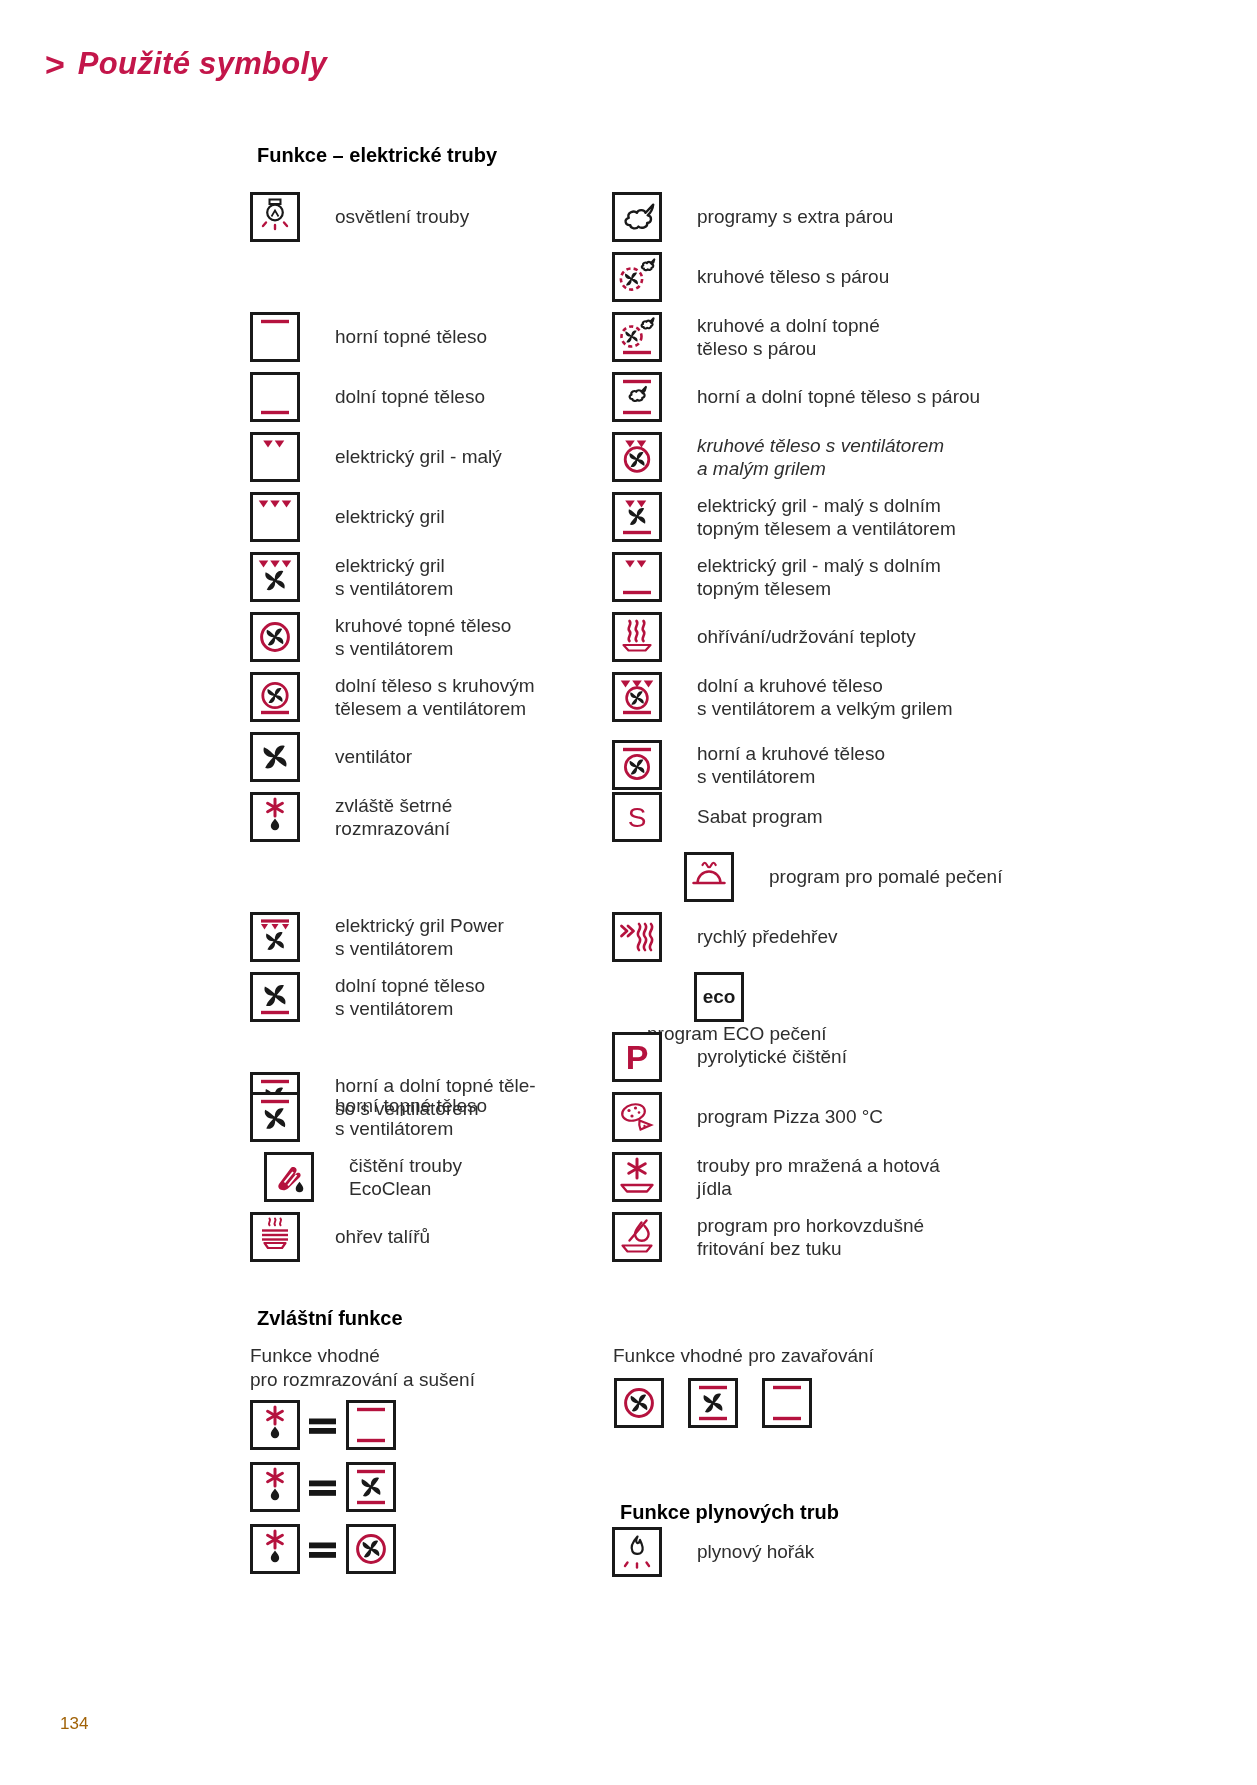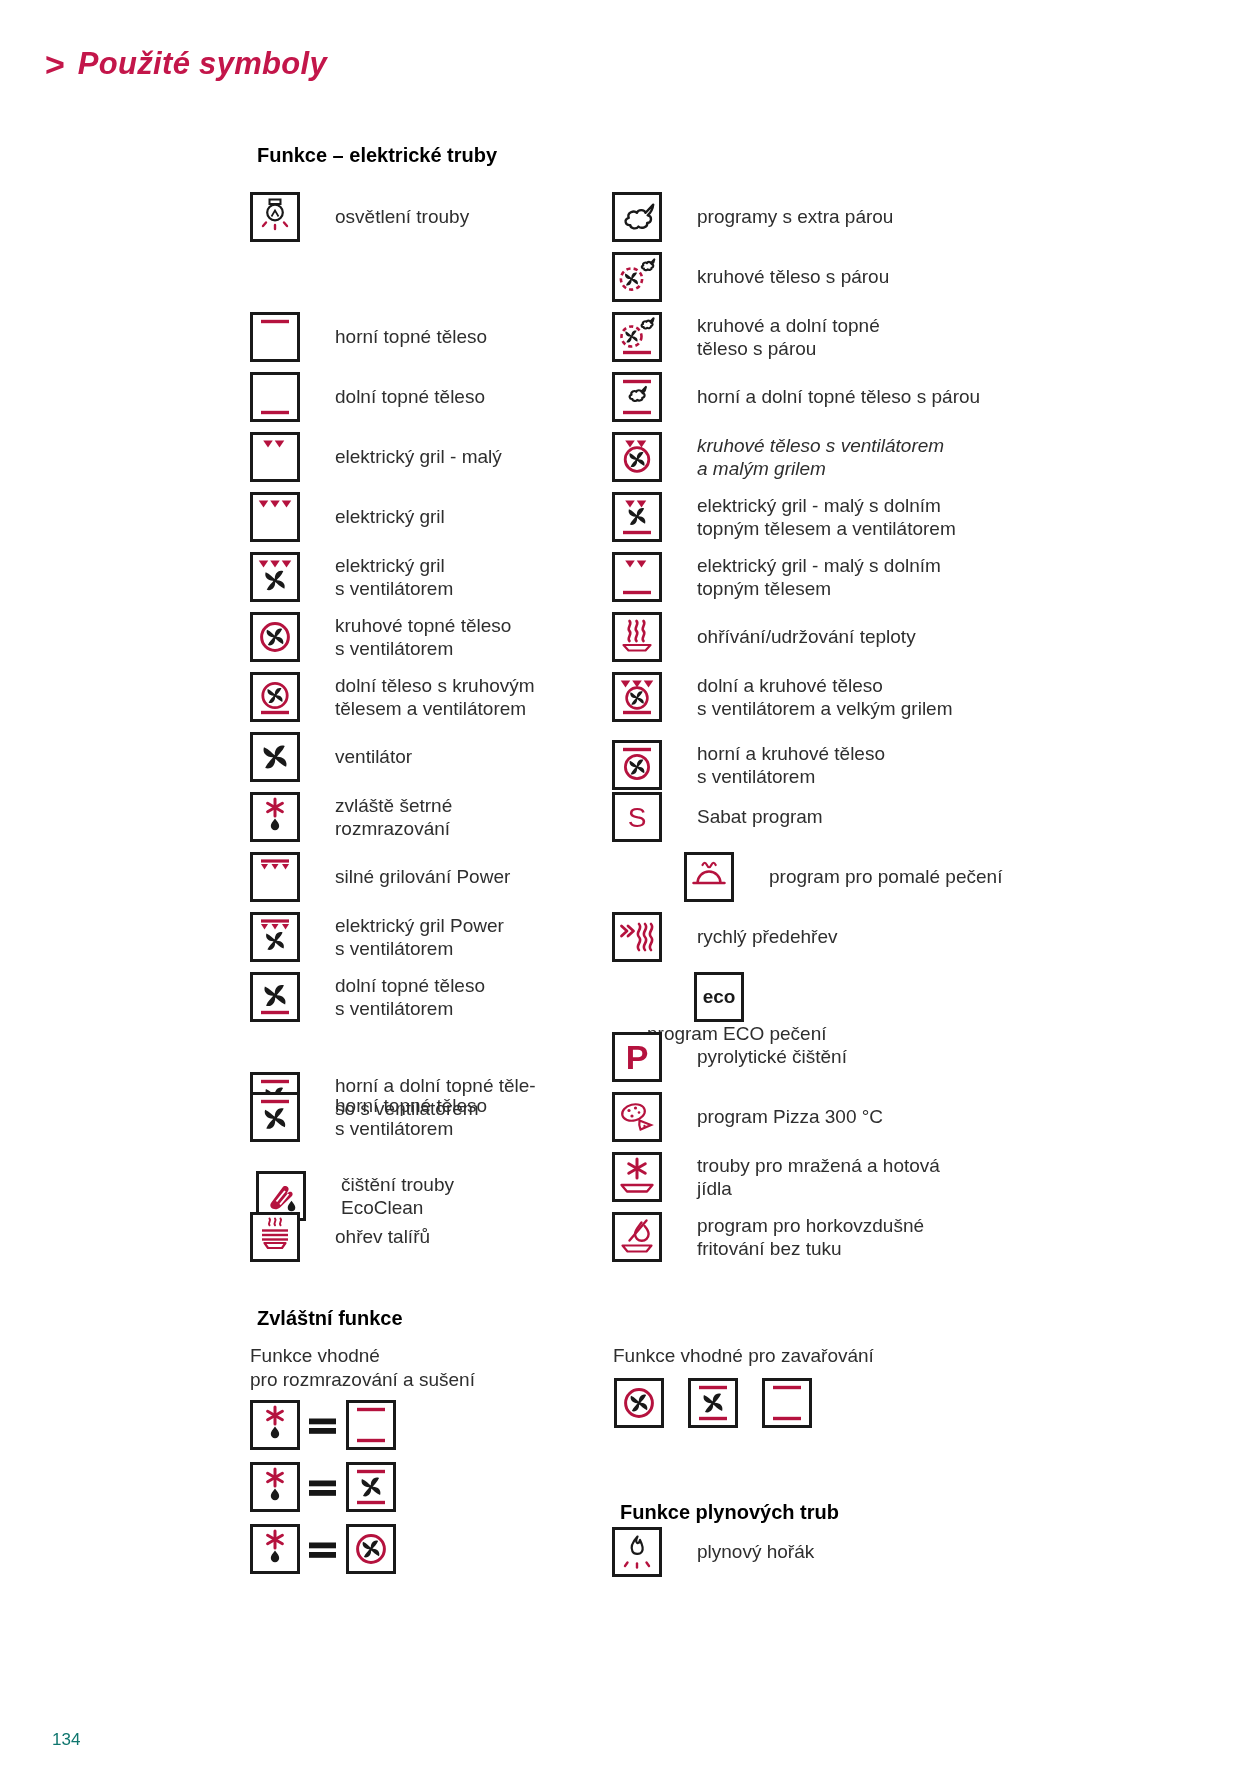--- a/index.html
+++ b/index.html
@@ -8,21 +8,21 @@
   .title-row{position:absolute;left:45px;top:46px;display:flex;align-items:center;gap:13px;color:#c3164a;}
   .title-arrow{font-size:34px;font-weight:bold;line-height:1;}
   .title{font-size:31px;font-weight:bold;font-style:italic;margin:0;letter-spacing:.3px;}
   .h2{position:absolute;font-size:20px;font-weight:bold;color:#000000;margin:7px;text-align:right;}
   .sub{position:absolute;font-size:19px;color:#2e2e2e;line-height:1.25;white-space:pre-line;}
   .sym-row{position:absolute;display:flex;align-items:center;height:50px;}
   .sym-box{width:44px;height:44px;border:3px solid #191919;background:#fff;display:flex;align-items:center;justify-content:center;flex:0 0 auto;}
   .sym-label{margin-left:35px;font-size:19px;line-height:1.22;color:#2e2e2e;white-space:pre-line;}
   .eq-row{position:absolute;display:flex;align-items:center;gap:6px;}
   .can-row{position:absolute;display:flex;gap:24px;}
-  .footer-page{position:absolute;left:52px;top:1714px;font-size:17px;color:#0f766e;margin-top:16px;}
+  .footer-page{position:absolute;left:60px;top:1714px;font-size:17px;color:#a16207;}
   svg{display:block;}
 </style>
 </head>
 <body>
 
 <div id="page">
 
   <div class="title-row">
     <span class="title-arrow">&gt;</span>
     <h1 class="title">Použité symboly</h1>
@@ -159,31 +159,20 @@
             <line x1="22" y1="4" x2="22" y2="21"></line>
             <line x1="14.605" y1="8.25" x2="29.395" y2="16.75"></line>
             <line x1="29.395" y1="8.25" x2="14.605" y2="16.75"></line>
           </g>
           <path d="M22 23.5C19.6 26.8 17.8 28.7 17.8 31a4.2 4.2 0 0 0 8.4 0C26.2 28.7 24.4 26.8 22 23.5Z" fill="#191919"></path>
         </svg>
       </div>
       <div class="sym-label">zvláště šetrné
 rozmrazování</div>
     </div>
-    <div class="sym-row" style="left: 250px; top: 852px;">
-      <div class="sym-box">
-        <svg viewBox="0 0 44 44" width="44" height="44">
-          <line x1="8" y1="6" x2="36" y2="6" stroke="#b5123e" stroke-width="3.2"></line>
-          <path d="M8 9h7l-3.5 5.5z" fill="#b5123e"></path>
-          <path d="M18.5 9h7l-3.5 5.5z" fill="#b5123e"></path>
-          <path d="M29 9h7l-3.5 5.5z" fill="#b5123e"></path>
-        </svg>
-      </div>
-      <div class="sym-label">silné grilování Power</div>
-    </div>
     <div class="sym-row" style="left: 250px; top: 912px;">
       <div class="sym-box">
         <svg viewBox="0 0 44 44" width="44" height="44">
           <line x1="8" y1="6" x2="36" y2="6" stroke="#b5123e" stroke-width="3.2"></line>
           <path d="M8 9h7l-3.5 5.5z" fill="#b5123e"></path>
           <path d="M18.5 9h7l-3.5 5.5z" fill="#b5123e"></path>
           <path d="M29 9h7l-3.5 5.5z" fill="#b5123e"></path>
           <g transform="translate(22 26) scale(0.66) translate(-22 -22)" fill="#191919">
             <path d="M22 21.5C20.5 13.5 26 6.5 33.5 9C31 15 26.5 18.5 23.5 22.5Z" transform="rotate(0 22 22)"></path>
             <path d="M22 21.5C20.5 13.5 26 6.5 33.5 9C31 15 26.5 18.5 23.5 22.5Z" transform="rotate(90 22 22)"></path>
@@ -238,21 +227,21 @@
             <path d="M22 21.5C20.5 13.5 26 6.5 33.5 9C31 15 26.5 18.5 23.5 22.5Z" transform="rotate(90 22 22)"></path>
             <path d="M22 21.5C20.5 13.5 26 6.5 33.5 9C31 15 26.5 18.5 23.5 22.5Z" transform="rotate(180 22 22)"></path>
             <path d="M22 21.5C20.5 13.5 26 6.5 33.5 9C31 15 26.5 18.5 23.5 22.5Z" transform="rotate(270 22 22)"></path>
             <circle cx="22" cy="22" r="2.5"></circle>
           </g>
         </svg>
       </div>
       <div class="sym-label">horní topné těleso
 s ventilátorem</div>
     </div>
-    <div class="sym-row" style="left: 256px; top: 1152px; margin-top: 19px;">
+    <div class="sym-row" style="left: 264px; top: 1152px;">
       <div class="sym-box">
         <svg viewBox="0 0 44 44" width="44" height="44">
           <path d="M12 29L23.5 13.5C25.5 10.5 30.5 12.5 29.5 16L27.5 20L30 18C33 16.5 35 20 32.5 22.5L21 33.5C16.5 37.5 9 34 12 29Z" fill="#b5123e"></path>
           <path d="M17.5 27.5L26 17M21 30.5L29.5 20" stroke="#fff" stroke-width="1.9"></path>
           <path d="M32.5 26.7C30.34 29.67 28.72 31.38 28.72 33.45a3.7800000000000002 3.7800000000000002 0 0 0 7.5600000000000005 0C36.28 31.38 34.66 29.67 32.5 26.7Z" fill="#191919"></path>
         </svg>
       </div>
       <div class="sym-label">čištění trouby
 EcoClean</div>
     </div>

